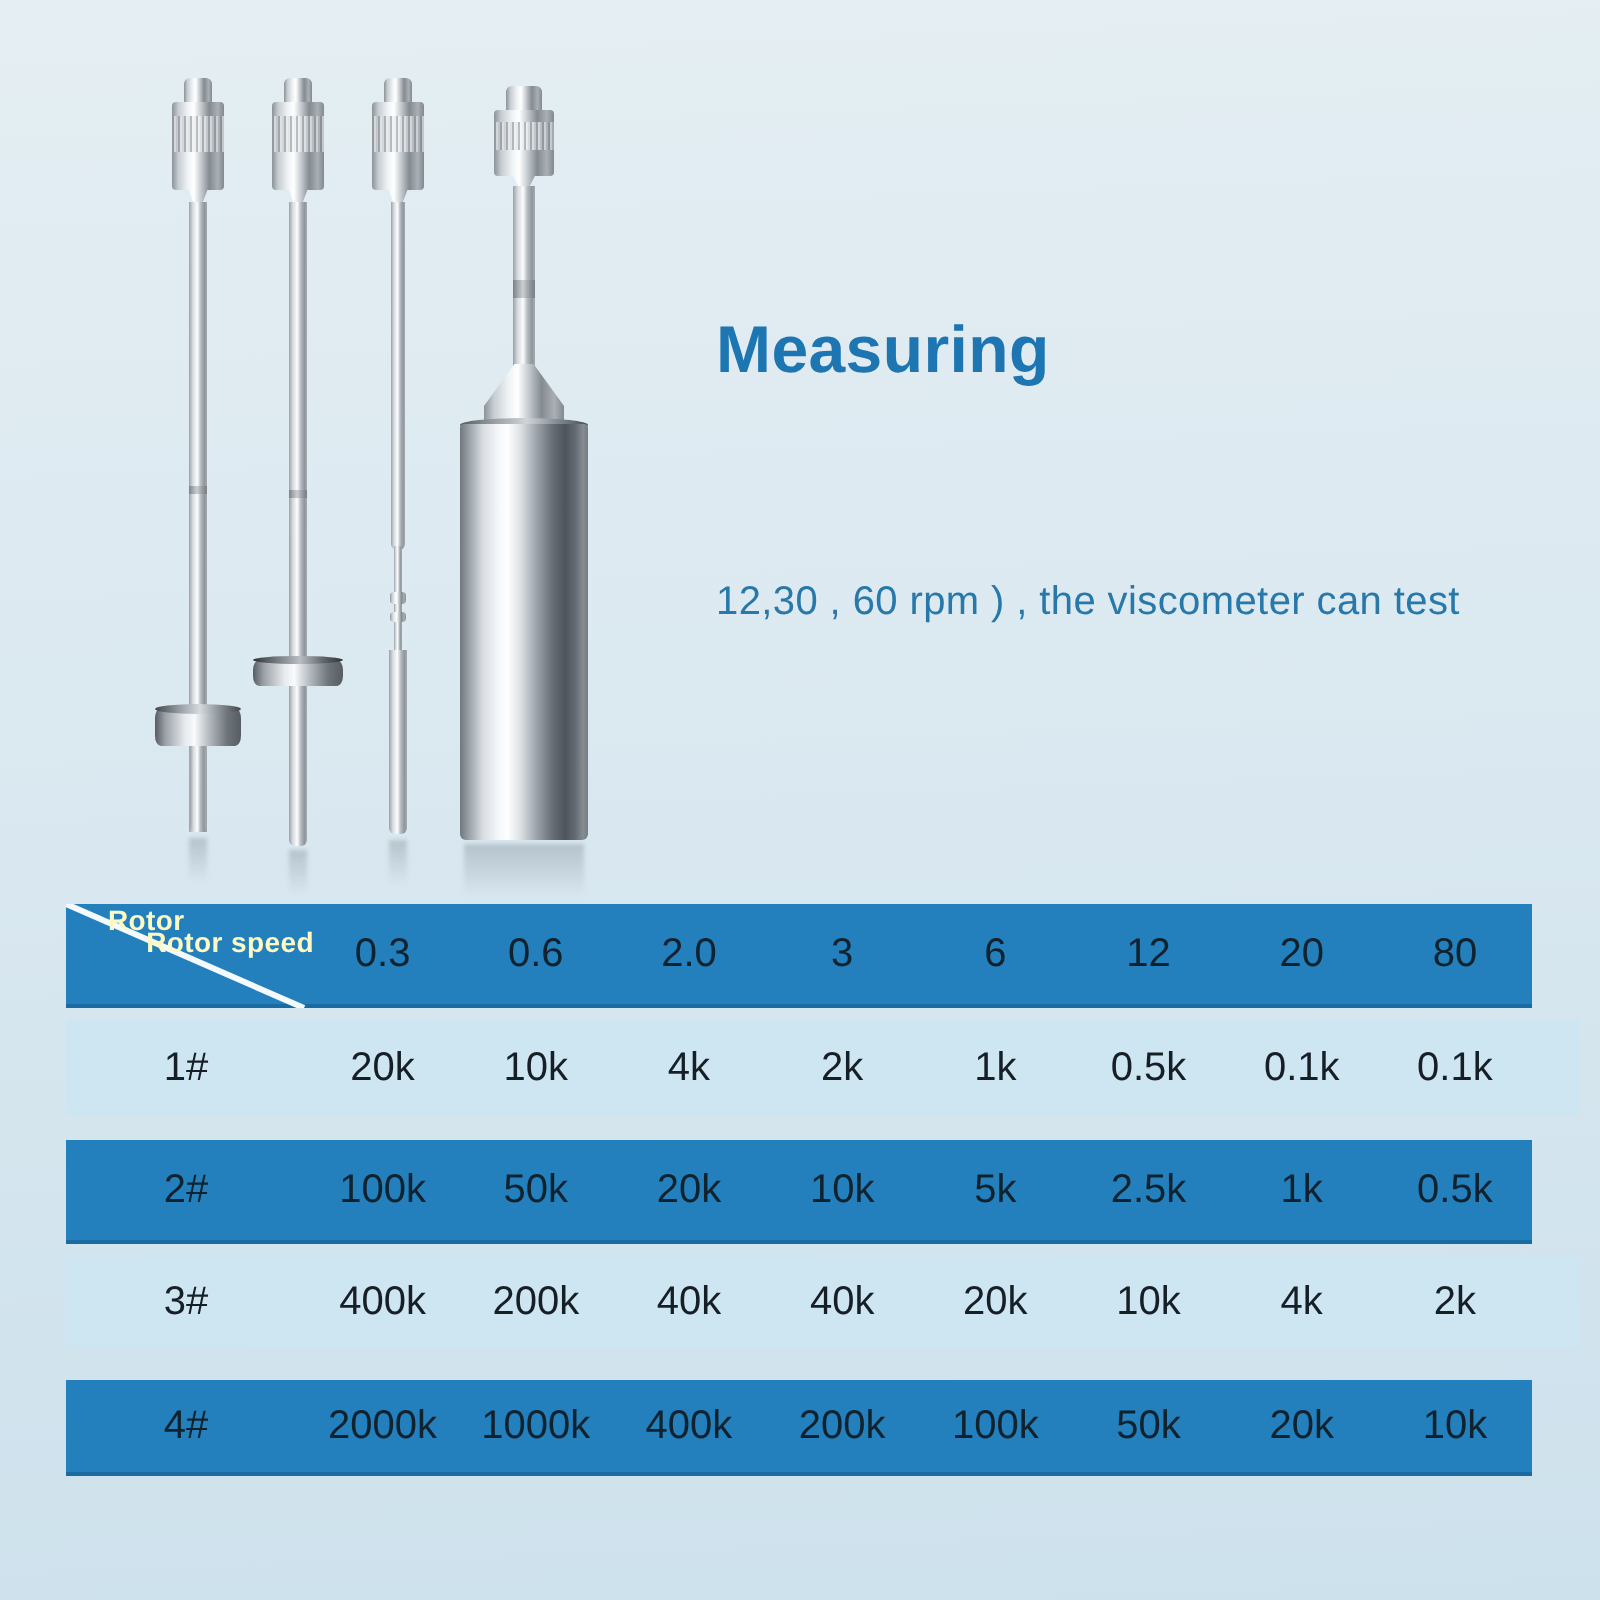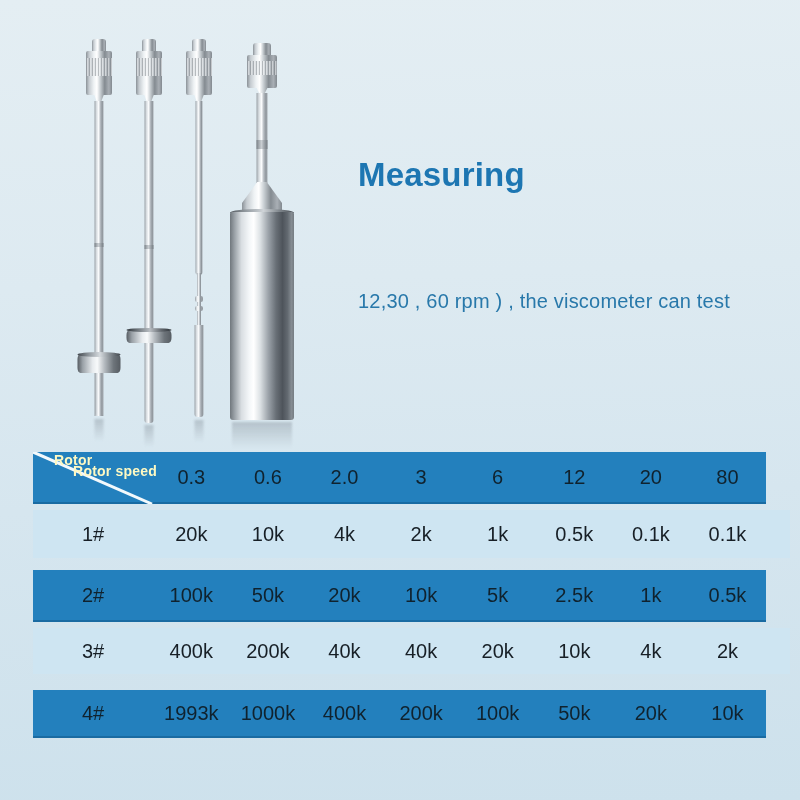--- a/index.html
+++ b/index.html
@@ -171,21 +171,21 @@
     <div class="cell">40k</div>
     <div class="cell">40k</div>
     <div class="cell">20k</div>
     <div class="cell">10k</div>
     <div class="cell">4k</div>
     <div class="cell">2k</div>
   </div>
 
   <div class="trow blue" style="top:690px;height:48px;">
     <div class="cell label">4#</div>
-    <div class="cell">1993k</div>
+    <div class="cell">2000k</div>
     <div class="cell">1000k</div>
     <div class="cell">400k</div>
     <div class="cell">200k</div>
     <div class="cell">100k</div>
     <div class="cell">50k</div>
     <div class="cell">20k</div>
     <div class="cell">10k</div>
   </div>
 
 </div>

